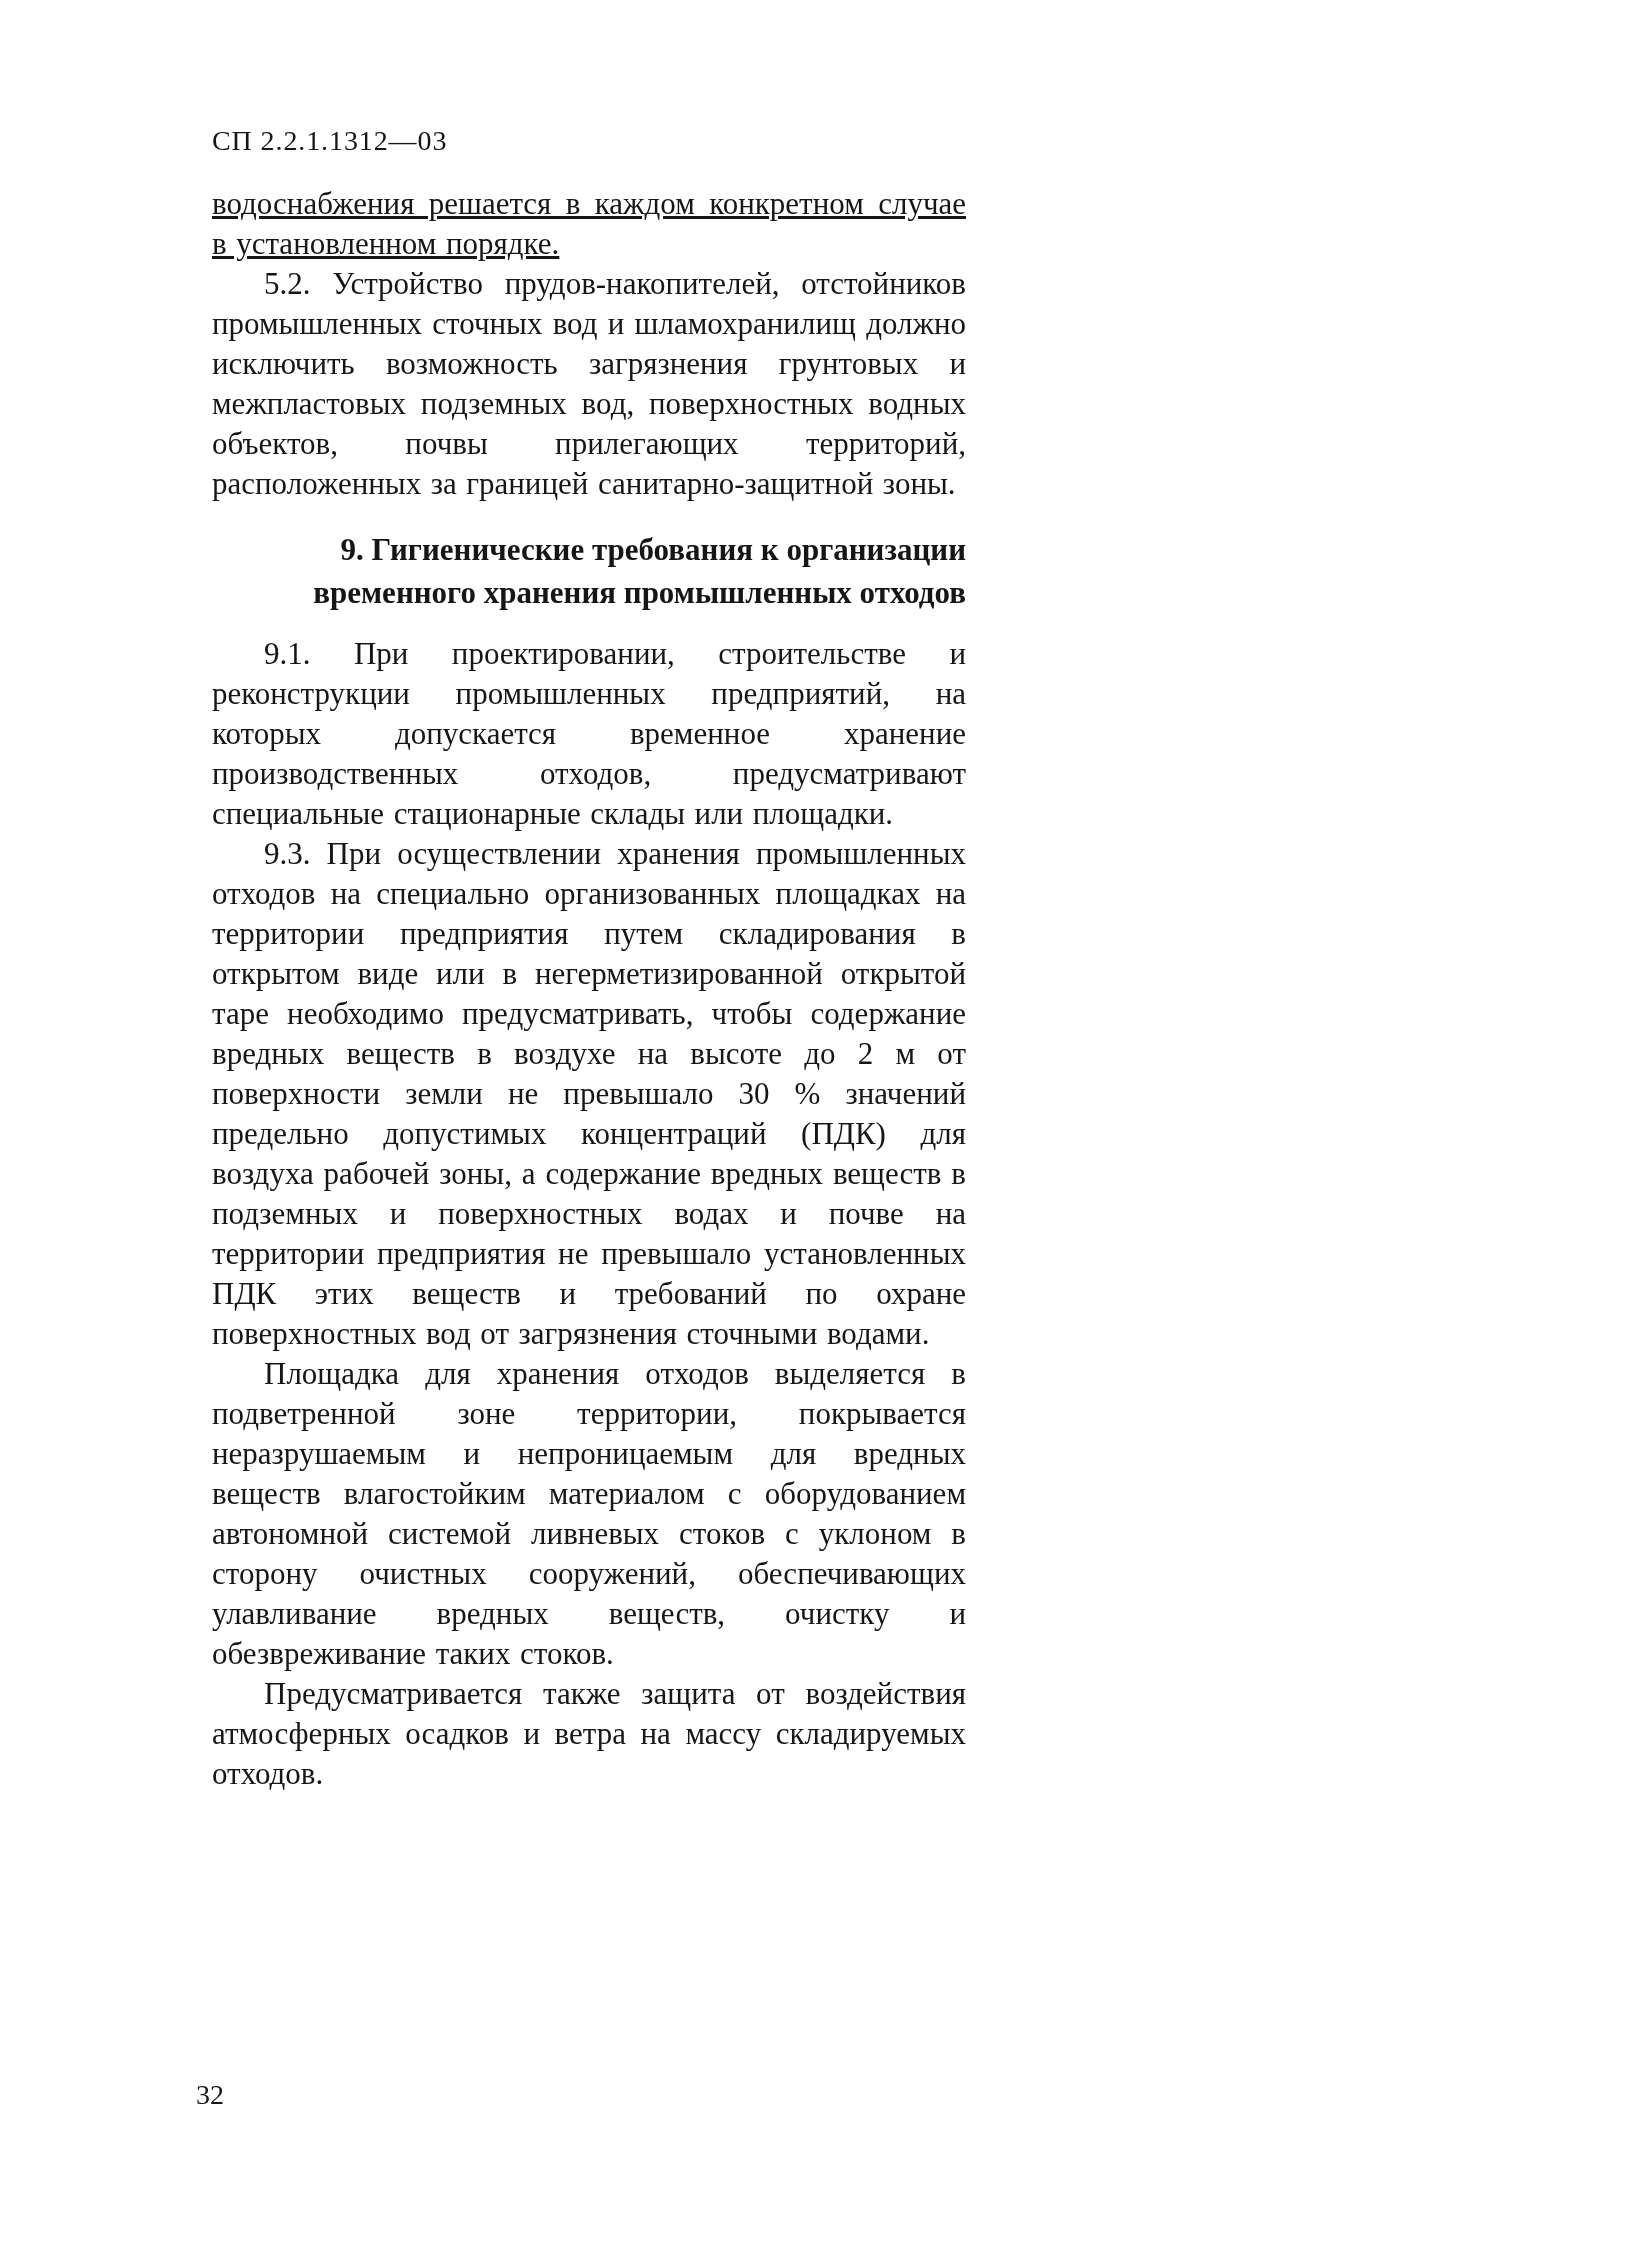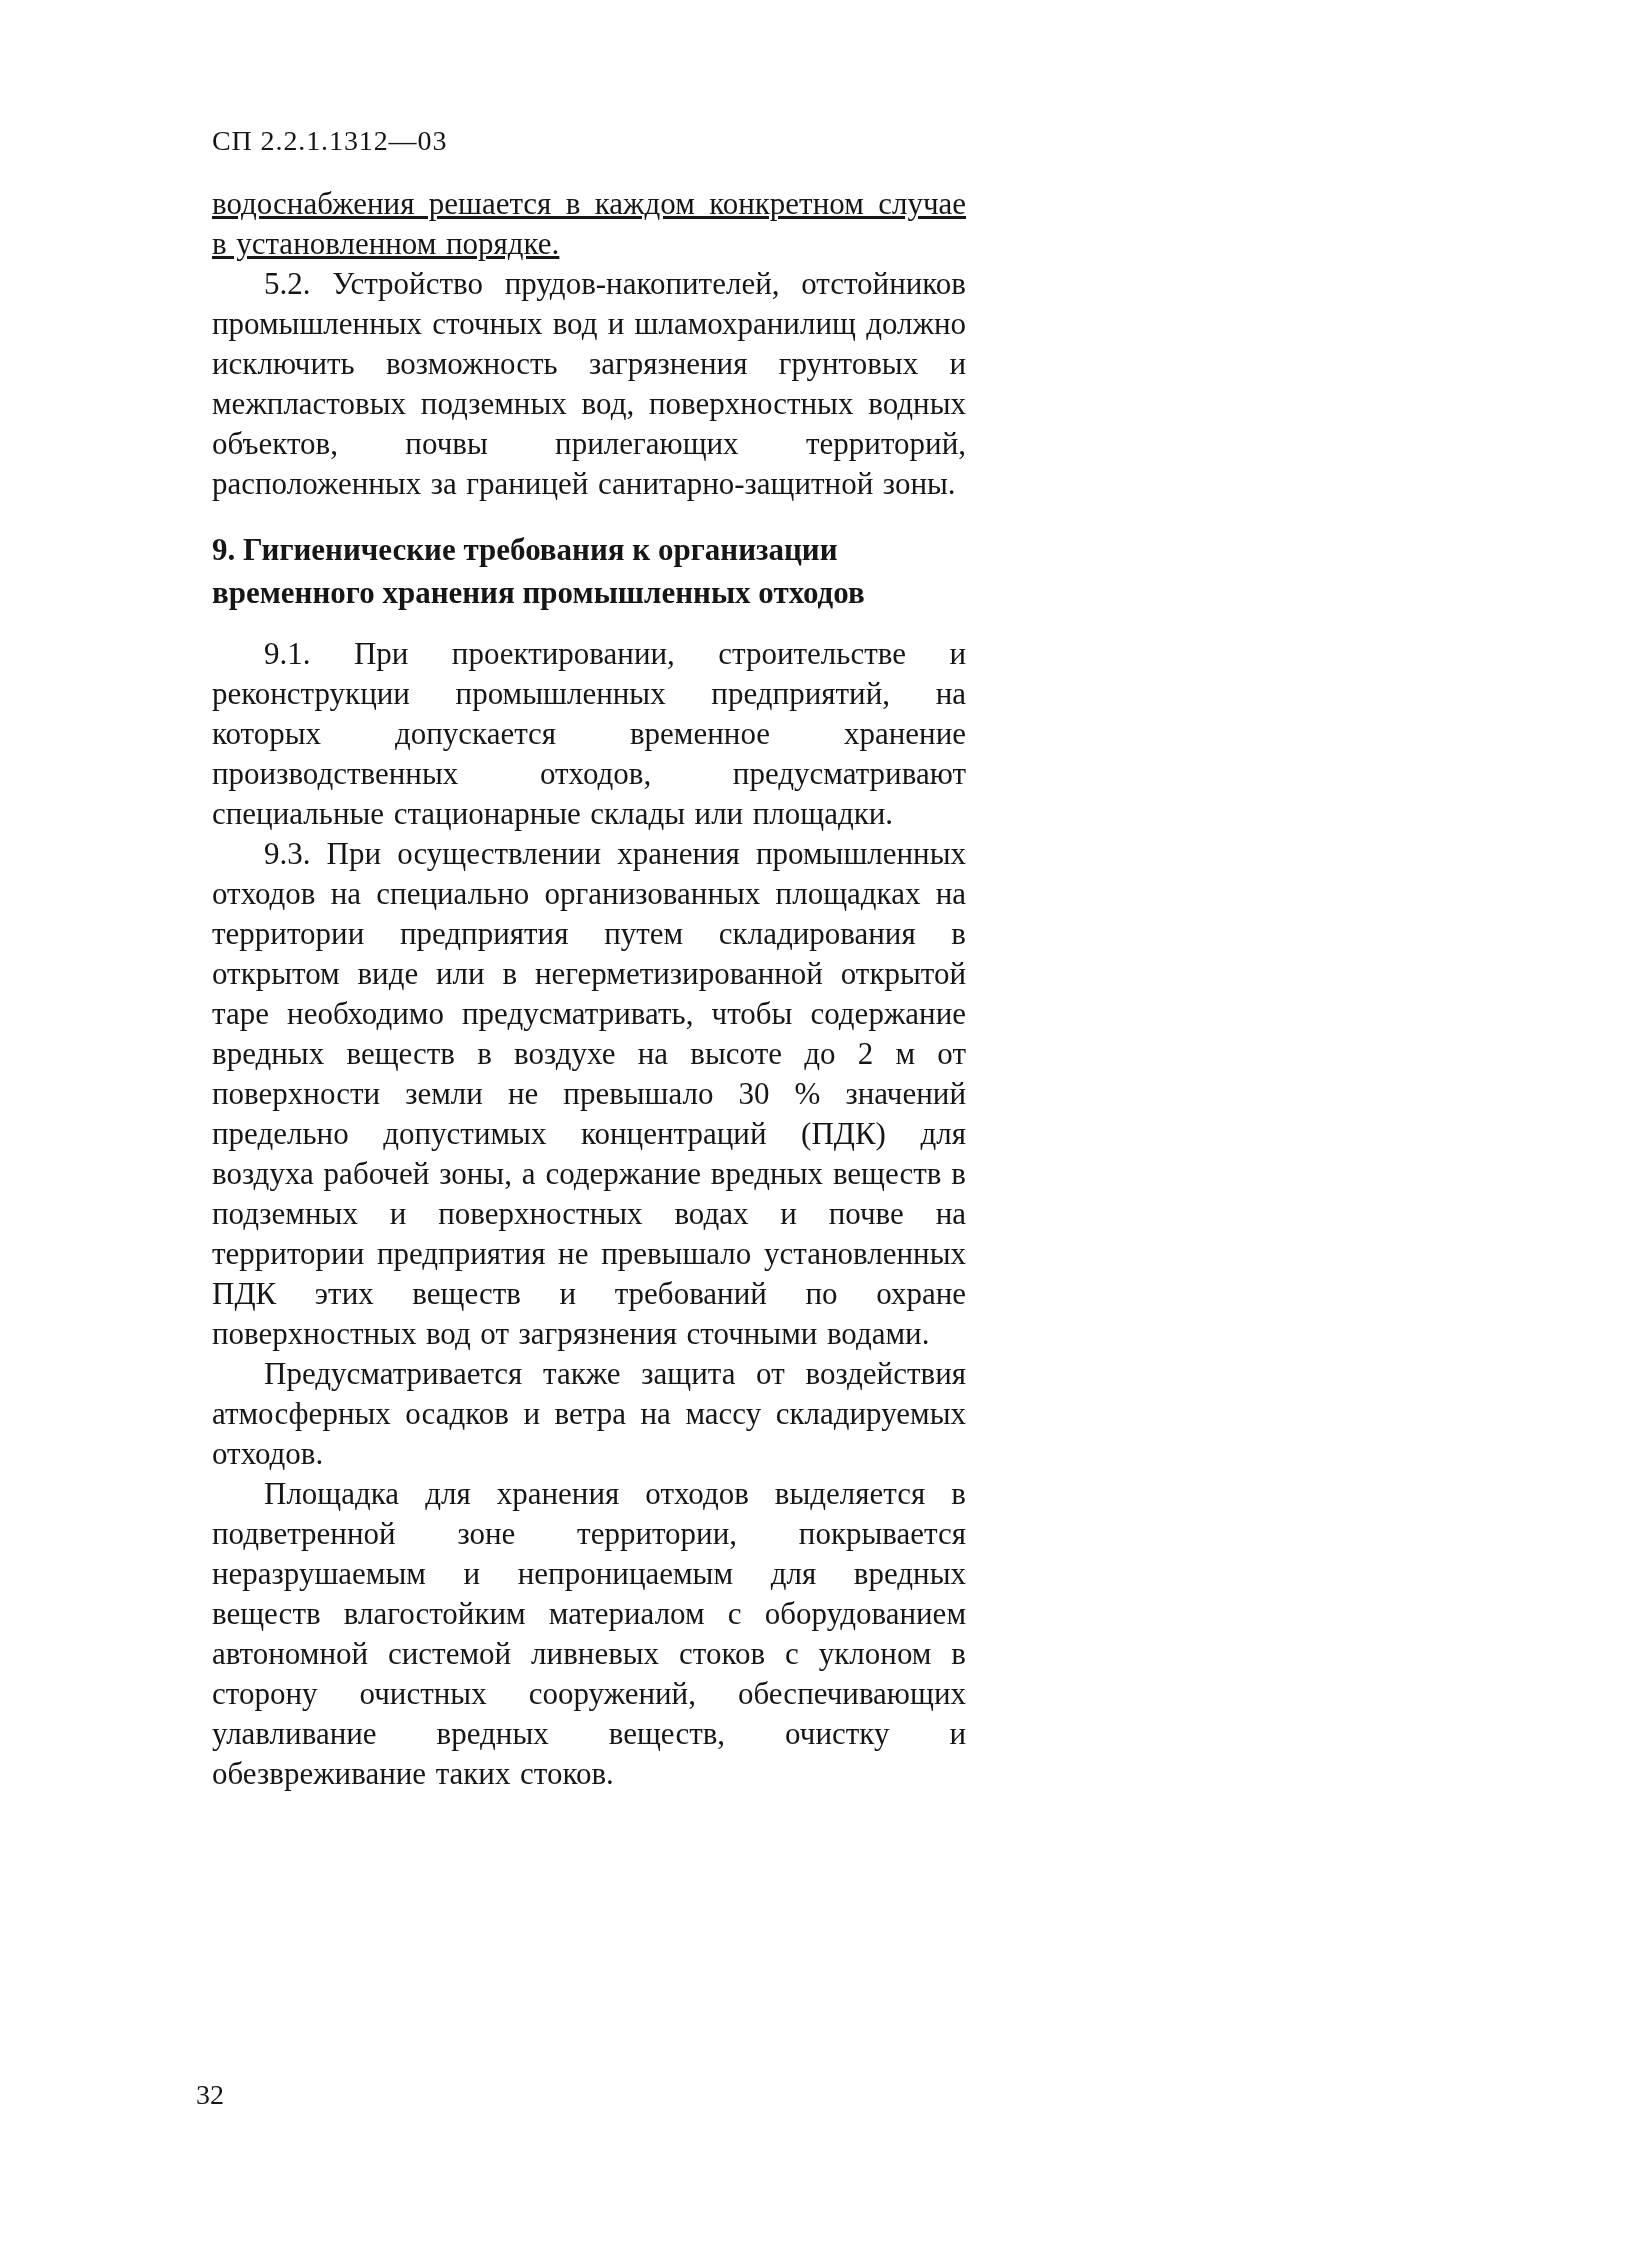--- a/index.html
+++ b/index.html
@@ -37,21 +37,21 @@
     word-spacing: 1.8px;
   }
   p.no-indent {
     text-indent: 0;
     text-decoration: underline;
   }
   .section-heading {
     font-weight: bold;
     font-size: 31px;
     line-height: 43px;
-    text-align: left;
+    text-align: right;
     margin: 23.5px 0 20px 0;
   }
   .section-heading .heading-line {
     display: block;
   }
   .page-number {
     position: absolute;
     left: 196px;
     top: 2077px;
     font-size: 28px;
@@ -72,20 +72,20 @@
   <div class="section-heading">
     <span class="heading-line">9. Гигиенические требования к организации</span>
     <span class="heading-line">временного хранения промышленных отходов</span>
   </div>
 
   <p class="body-para">9.1. При проектировании, строительстве и реконструкции промышленных предприятий, на которых допускается временное хранение производственных отходов, предусматривают специальные стационарные склады или площадки.</p>
 
 
   <p class="body-para">9.3. При осуществлении хранения промышленных отходов на специально организованных площадках на территории предприятия путем складирования в открытом виде или в негерметизированной открытой таре необходимо предусматривать, чтобы содержание вредных веществ в воздухе на высоте до 2 м от поверхности земли не превышало 30 % значений предельно допустимых концентраций (ПДК) для воздуха рабочей зоны, а содержание вредных веществ в подземных и поверхностных водах и почве на территории предприятия не превышало установленных ПДК этих веществ и требований по охране поверхностных вод от загрязнения сточными водами.</p>
 
+  <p class="body-para">Площадка для хранения отходов выделяется в подветренной зоне территории, покрывается неразрушаемым и непроницаемым для вредных веществ влагостойким материалом с оборудованием автономной системой ливневых стоков с уклоном в сторону очистных сооружений, обеспечивающих улавливание вредных веществ, очистку и обезвреживание таких стоков.</p>
+
   <p class="body-para">Предусматривается также защита от воздействия атмосферных осадков и ветра на массу складируемых отходов.</p>
-
-  <p class="body-para">Площадка для хранения отходов выделяется в подветренной зоне территории, покрывается неразрушаемым и непроницаемым для вредных веществ влагостойким материалом с оборудованием автономной системой ливневых стоков с уклоном в сторону очистных сооружений, обеспечивающих улавливание вредных веществ, очистку и обезвреживание таких стоков.</p>
 
 </div>
 
 <div class="page-number">32</div>
 
 
 </body></html>

